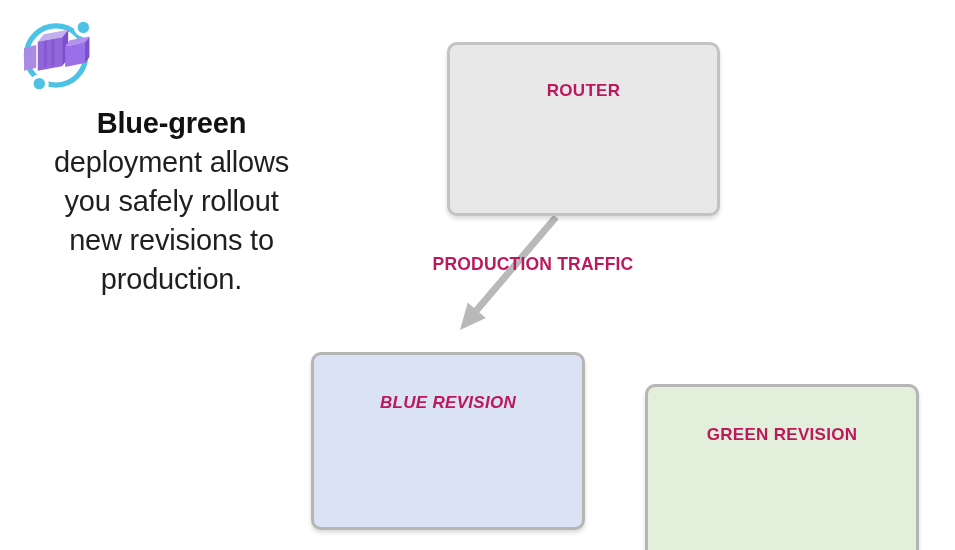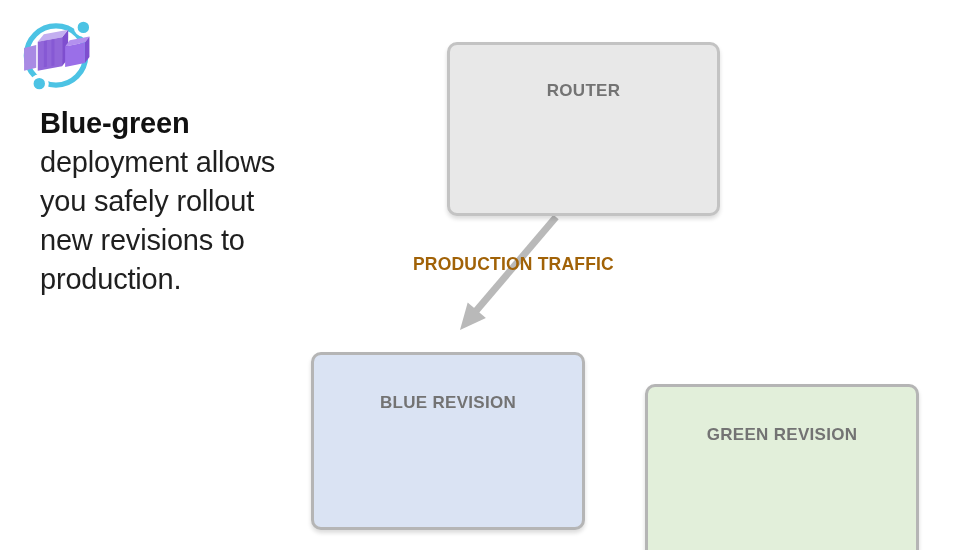--- a/index.html
+++ b/index.html
@@ -13,60 +13,60 @@
   .logo {
     position: absolute;
     left: 18px; top: 12px;
     width: 76px; height: 84px;
   }
   .logo svg { width: 100%; height: 100%; overflow: visible; }
   .intro {
     position: absolute;
     left: 40px; top: 104px;
     width: 263px;
-    text-align: left;
+    text-align: center;
     font-size: 29px;
     line-height: 39px;
     font-weight: 300;
     color: #1f1f1f;
     letter-spacing: -0.2px;
   }
   .intro .bold { font-weight: 700; color: #111111; }
   .node {
     position: absolute;
     border-style: solid;
     border-width: 3px;
     border-radius: 10px;
     box-shadow: 0 3px 4px rgba(0,0,0,0.14);
   }
   .node-label {
     margin-top: 36px;
     text-align: center;
     font-size: 17px;
     font-weight: 700;
-    color: #737373;
+    color: #be185d;
     letter-spacing: 0.3px;
   }
   .router-node { left: 447px; top: 42px; width: 273px; height: 174px; }
-  .blue-node   { left: 311px; top: 352px; width: 274px; height: 178px; }
+  .blue-node   { left: 311px; top: 352px; width: 274px; height: 178px; font-style: italic; }
   .green-node  { left: 645px; top: 352px; width: 274px; height: 178px; }
   .blue-node .node-label, .green-node .node-label { margin-top: 38px; }
   .arrow-layer {
     position: absolute;
     left: 0; top: 0; width: 955px; height: 550px;
     pointer-events: none;
   }
   .traffic-label {
     position: absolute;
     left: 413px; top: 254px;
     width: 240px;
-    text-align: left;
+    text-align: center;
     font-size: 17.5px;
     font-weight: 700;
-    color: #a16207;
+    color: #be185d;
     letter-spacing: 0.2px;
   }
 </style>
 </head>
 <body style="background: rgb(255, 255, 255);">
 
 <div class="logo">
   <svg viewBox="0 0 100 104" xmlns="http://www.w3.org/2000/svg">
 
     <circle cx="50" cy="54" r="39" fill="none" stroke-width="7" stroke="#4cc3e4"></circle>

